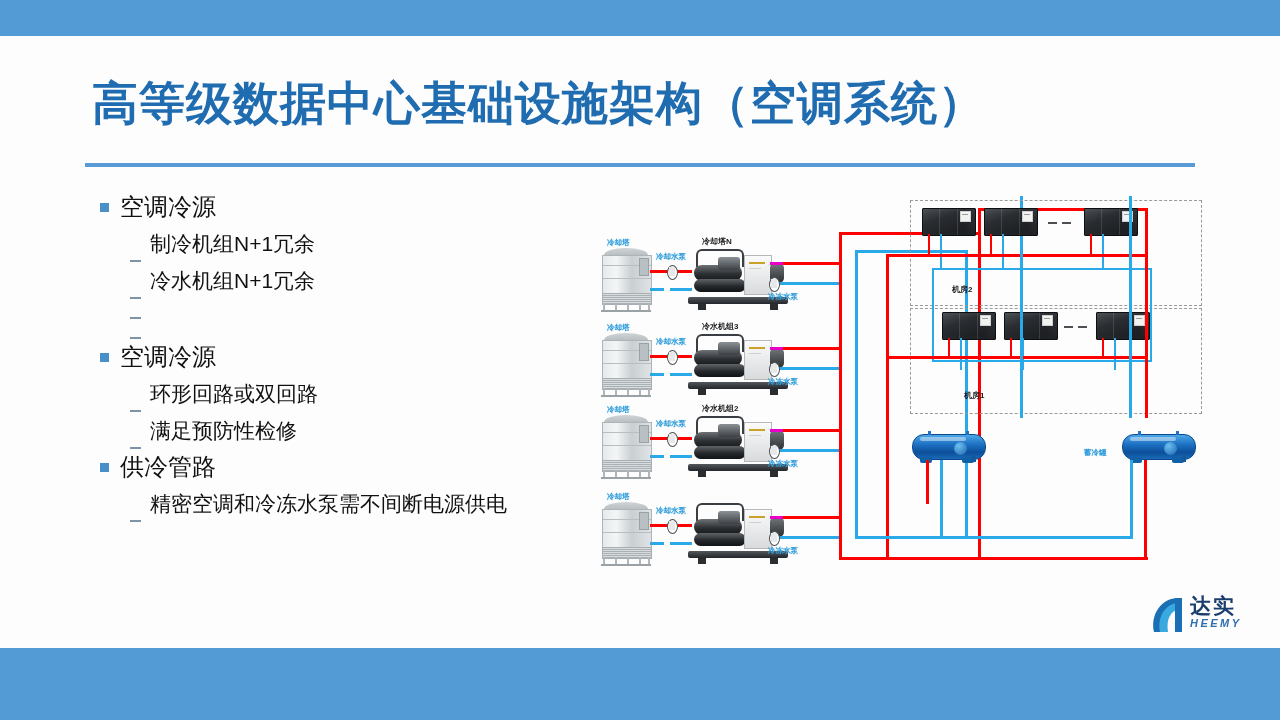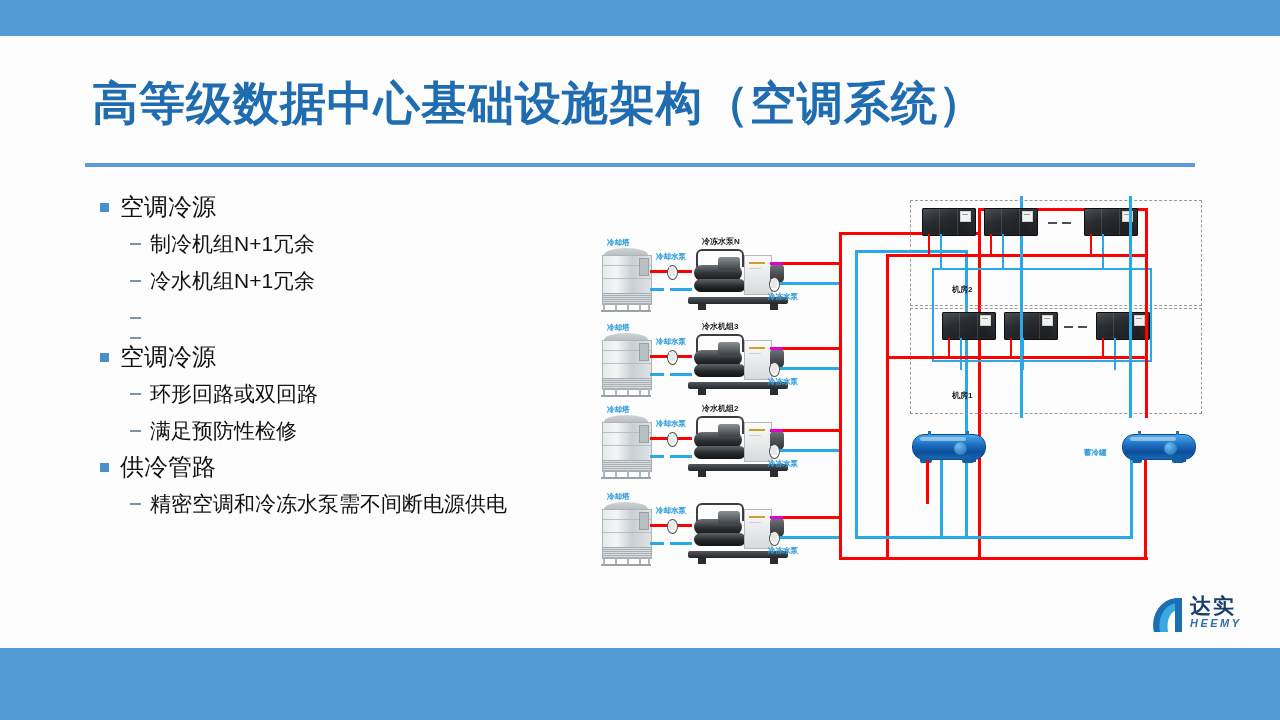--- a/index.html
+++ b/index.html
@@ -22,21 +22,21 @@
     font-size:46px;font-weight:bold;color:#1f6cb0;
     letter-spacing:1px;line-height:70px;white-space:nowrap;
   }
   .title-rule{position:absolute;left:85px;top:163px;width:1110px;height:4px;background:#5b9bd5;}
 
   
   .bullets{position:absolute;left:96px;top:190px;width:520px;}
   .b1{display:flex;align-items:flex-start;margin:0 0 2px 0;}
   .b1 .mark{width:9px;height:9px;background:#4a90c8;margin:13px 11px 0 4px;flex:0 0 auto;}
   .b1 .txt{font-size:24px;color:#111;line-height:34px;white-space:nowrap;}
-  .b2{display:flex;align-items:flex-start;margin:0 0 1px 0;}
+  .b2{display:flex;align-items:flex-end;margin:0 0 1px 0;}
   .b2 .mark{
     width:11px;height:2px;background:#7c93a8;margin:17px 9px 0 34px;flex:0 0 auto;
   }
   .b2 .txt{font-size:21px;color:#111;line-height:36px;white-space:nowrap;}
 
   
   .diagram{position:absolute;left:592px;top:192px;width:620px;height:400px;}
   .lbl{position:absolute;color:#2f9ddb;font-size:7.5px;font-weight:bold;white-space:nowrap;
        text-shadow:0 0 1px rgba(47,157,219,.4);}
   .lbl-dark{position:absolute;color:#1a1a1a;font-size:8px;font-weight:bold;white-space:nowrap;}
@@ -188,21 +188,21 @@
       <div class="legs">
           <i style="left:2px"></i>
           <i style="left:14px"></i>
           <i style="left:26px"></i>
           <i style="left:38px"></i>
           <i style="left:47px"></i>
           <div class="basebar" style="top:7px"></div>
         </div>
     </div>
     <div class="lbl" style="left:64px;top:60px;">冷却水泵</div>
-    <div class="lbl-dark" style="left:110px;top:44px;">冷冻水泵N</div>
+    <div class="lbl-dark" style="left:110px;top:44px;">冷却塔N</div>
     <div class="chiller" style="left:96px;top:55px;">
       <div class="arch"></div>
         <div class="drum"></div>
         <div class="drum2"></div>
       <div class="motor"></div>
         <div class="panel">
           <i></i>
           <u></u>
         </div>
         <div class="endcap"></div>
@@ -381,21 +381,21 @@
     <div class="pipe blue" style="left:373px;top:58px;width:3px;height:288px;"></div>
     <div class="pipe blue" style="left:263px;top:344px;width:113px;height:3px;"></div>
 
     <div class="pipe" style="left:386px;top:16px;width:3px;height:26px;"></div>
     <div class="pipe" style="left:386px;top:16px;width:170px;height:3px;"></div>
     <div class="pipe blue" style="left:428px;top:4px;width:3px;height:56px;"></div>
 
     <div class="room-dash" style="left:318px;top:8px;width:290px;height:104px;"></div>
     <div class="room-dash" style="left:318px;top:116px;width:290px;height:104px;"></div>
     <div class="lbl-dark" style="left:360px;top:92px;">机房2</div>
-    <div class="lbl-dark" style="left:360px;top:198px;">机房1</div>
+    <div class="lbl-dark" style="left:372px;top:198px;">机房1</div>
 
     <div class="crac" style="left:330px;top:16px;">
         <div class="seam" style="left:16px"></div>
         <div class="seam" style="left:34px"></div>
         <div class="disp">
           <i></i>
         </div>
       </div>
     <div class="crac" style="left:392px;top:16px;">
         <div class="seam" style="left:16px"></div>

